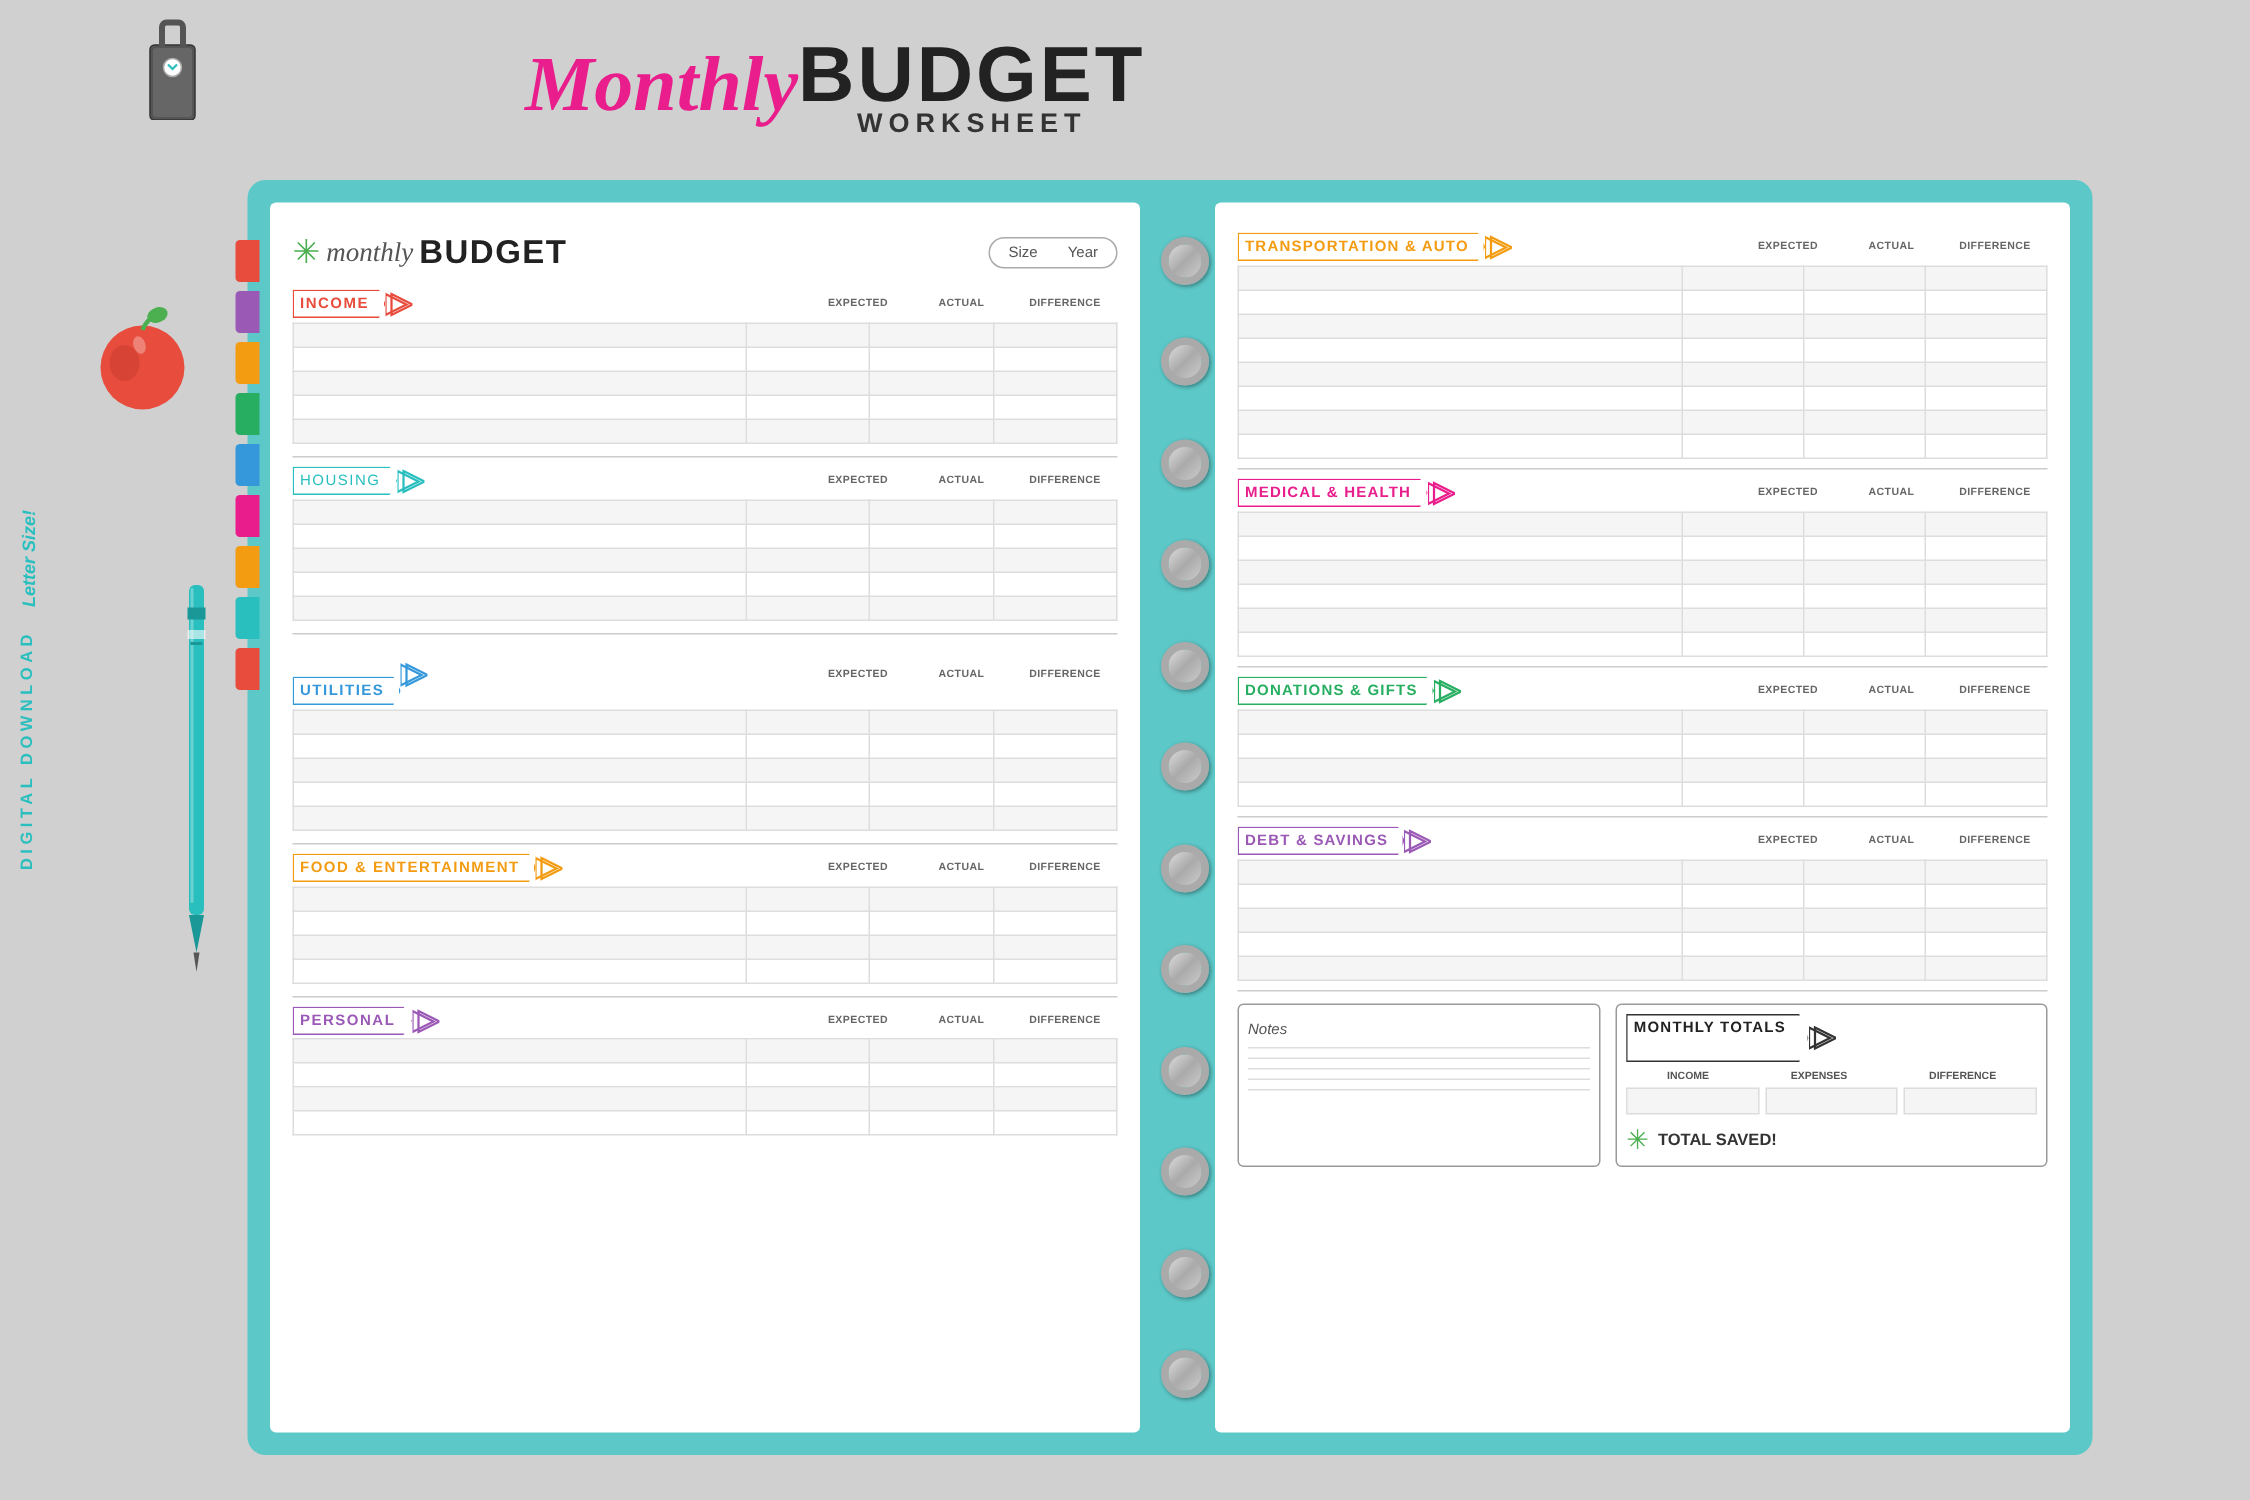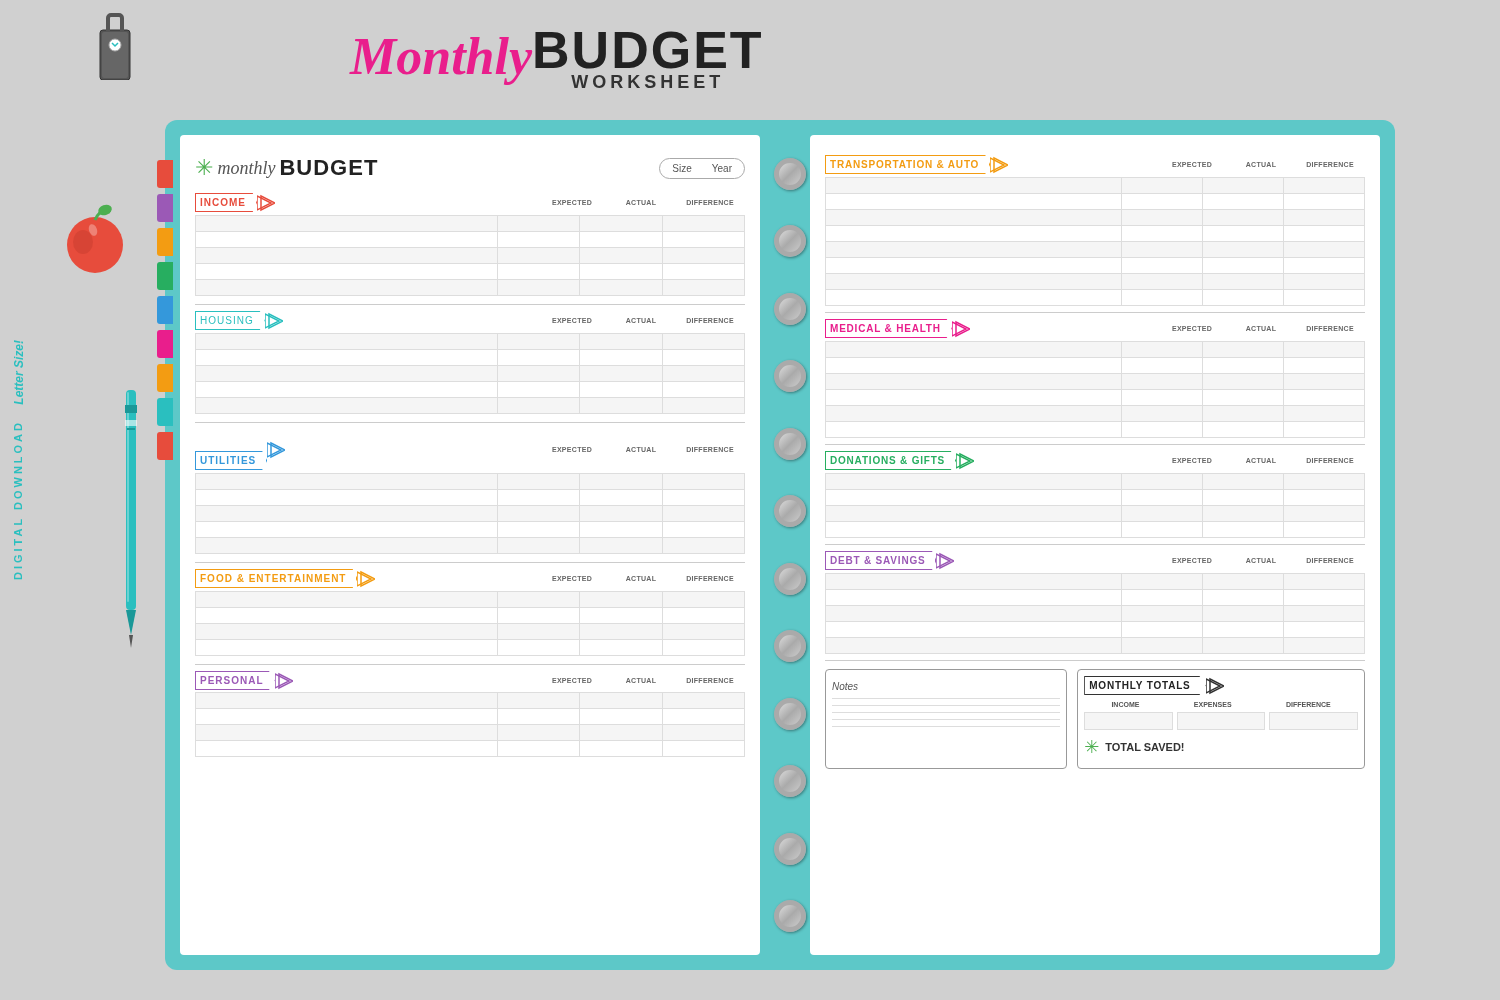--- a/index.html
+++ b/index.html
@@ -865,21 +865,21 @@
       <div class="notes-box">
         <span class="notes-label">Notes</span>
         <div style="margin-top:4px;border-top:1px solid #ddd;width:100%;"></div>
         <div style="margin-top:6px;border-top:1px solid #ddd;width:100%;"></div>
         <div style="margin-top:6px;border-top:1px solid #ddd;width:100%;"></div>
         <div style="margin-top:6px;border-top:1px solid #ddd;width:100%;"></div>
         <div style="margin-top:6px;border-top:1px solid #ddd;width:100%;"></div>
       </div>
       <div class="totals-box">
         <div class="totals-header">
-          <span style="font-size:10px;font-weight:bold;color:#222;letter-spacing:0.8px;padding:3px 14px 3px 4px;border:1.5px solid #333;clip-path:polygon(0 0,95% 0,100% 50%,95% 100%,0 100%);">MONTHLY TOTALS</span>
+          <span style="font-size:10px;font-weight:bold;color:#222;letter-spacing:0.8px;padding:3px 14px 16px 4px;border:1.5px solid #333;clip-path:polygon(0 0,95% 0,100% 50%,95% 100%,0 100%);">MONTHLY TOTALS</span>
           <svg width="18" height="18" viewBox="0 0 18 18">
               <polygon points="0,2 14,9 0,16" fill="none" stroke="#333" stroke-width="1.5"></polygon>
               <polygon points="4,2 18,9 4,16" fill="none" stroke="#333" stroke-width="1.5"></polygon>
             </svg>
         </div>
         <div class="totals-cols">
           <span>INCOME</span>
           <span>EXPENSES</span>
           <span>DIFFERENCE</span>
         </div>

